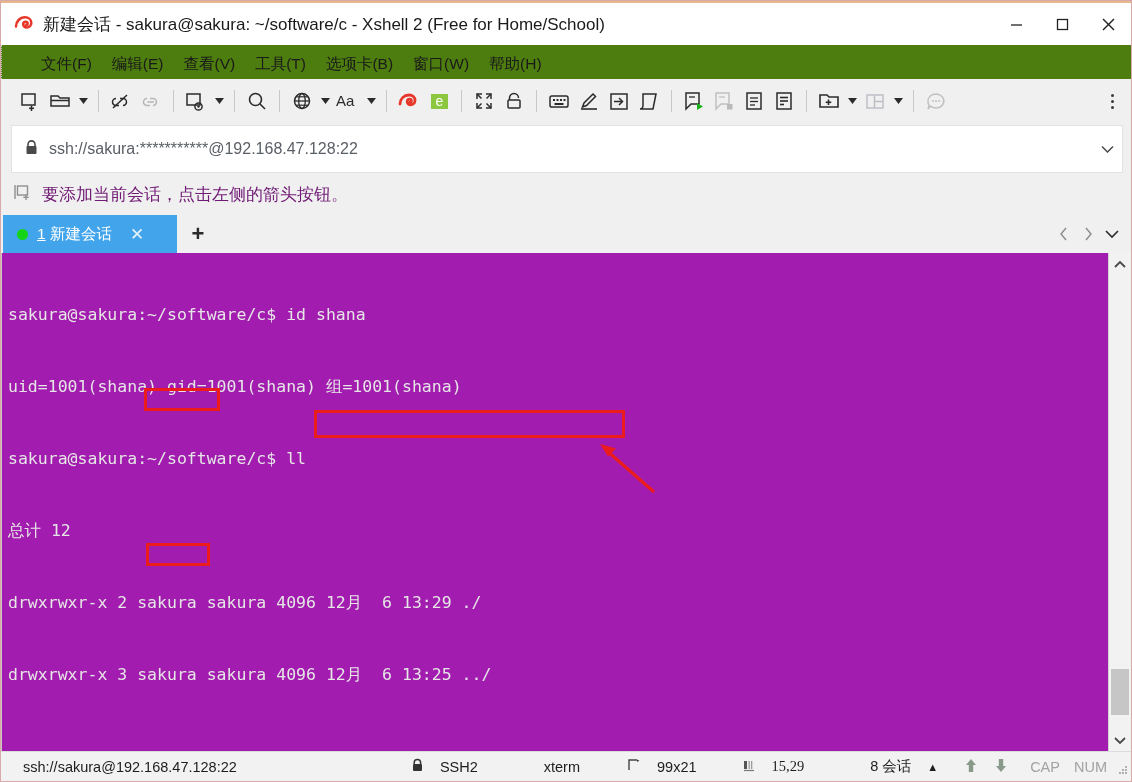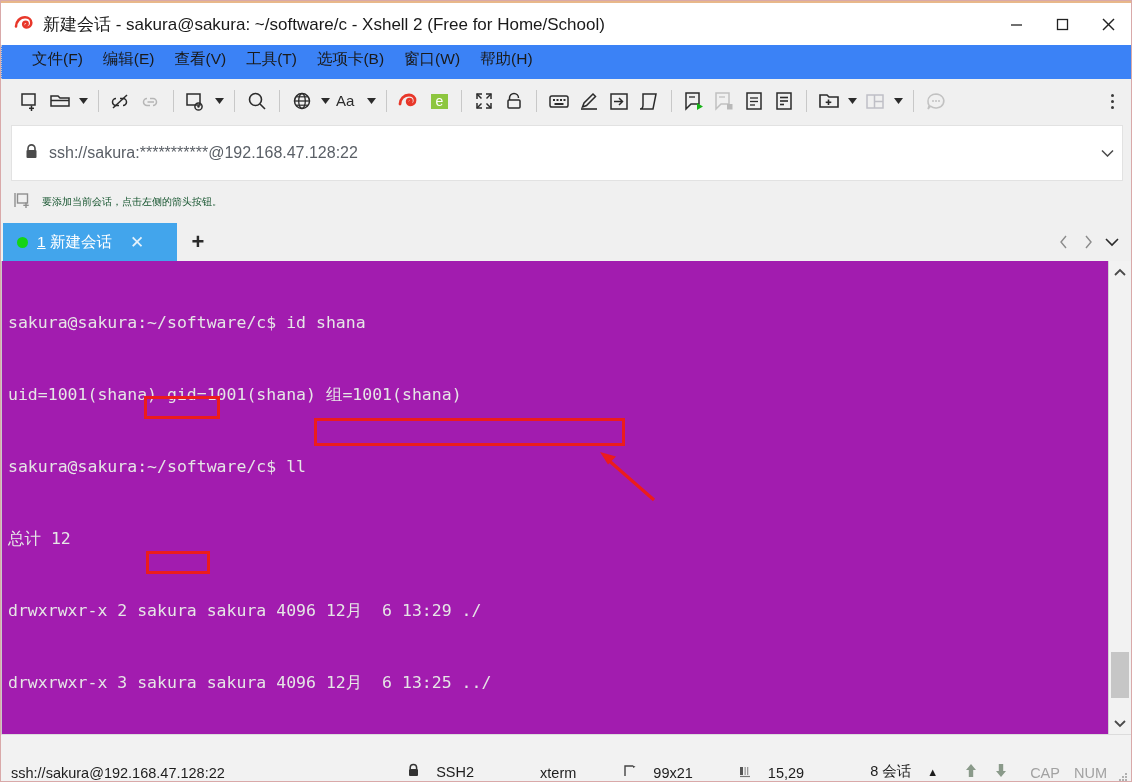--- a/index.html
+++ b/index.html
@@ -48,24 +48,24 @@
   .win-btn {
     width: 46px; height: 100%;
     display: flex; align-items: center; justify-content: center;
     cursor: default;
   }
   .win-btn svg { display: block; }
 
   
   .menubar {
     height: 34px;
-    background: #3b82f6;
-    display: flex;
-    align-items: flex-start;
-    padding-left: 20px;
+    background: #4d7c0f;
+    display: flex;
+    align-items: flex-end;
+    padding-left: 29px;
     flex: 0 0 auto;
     border-left: 1px dotted #c9c9c9;
     box-sizing: border-box;
   }
   .menu-item {
     font-size: 15.5px;
     color: #1a1a1a;
     padding: 4px 10px;
     white-space: nowrap;
     cursor: default;
@@ -105,21 +105,21 @@
     gap: 3px;
     cursor: default;
   }
   .tb-overflow i {
     width: 3px; height: 3px; border-radius: 50%;
     background: #3a3a3a; display: block;
   }
 
   
   .addressbar {
-    height: 56px;
+    height: 48px;
     margin: 2px 8px 0 10px;
     background: #ffffff;
     border: 1px solid #e2e2e2;
     display: flex;
     align-items: center;
     flex: 0 0 auto;
     box-sizing: border-box;
   }
   .addr-lock { margin: 0 10px 0 12px; flex: 0 0 auto; }
   .addr-text {
@@ -139,22 +139,22 @@
   .hintbar {
     height: 42px;
     display: flex;
     align-items: center;
     padding-left: 12px;
     flex: 0 0 auto;
     background: #f0f0f0;
   }
   .hint-icon { margin-right: 9px; flex: 0 0 auto; }
   .hint-text {
-    font-size: 10px;
-    color: #14532d;
+    font-size: 17px;
+    color: #701a75;
     white-space: nowrap;
     text-align: center;
   }
 
   
   .tabbar {
     height: 38px;
     background: #f0f0f0;
     display: flex;
     align-items: stretch;
@@ -271,29 +271,30 @@
     position: absolute;
     left: 2px; right: 2px;
     bottom: 14px;
     height: 46px;
     background: #c6c6c6;
     cursor: default;
   }
 
   
   .statusbar {
-    height: 47px;
+    height: 30px;
     background: #f2f2f2;
     display: flex;
-    align-items: flex-end;
+    align-items: center;
     flex: 0 0 auto;
     font-size: 14.5px;
     color: #1d1d1d;
     border-top: 1px solid #dcdcdc;
     box-sizing: border-box;
+    padding-left: 12px;
   }
   .sb-url { padding-left: 10px; white-space: nowrap; }
   .sb-group {
     display: flex; align-items: center; gap: 16px;
     white-space: nowrap;
   }
   .sb-sec { margin-left: auto; }
   .sb-dim { color: #a2a2a2; }
   .sb-arrow-up { color: #3fae3f; font-size: 15px; }
   .sb-arrow-dn { color: #3fae3f; font-size: 15px; }
@@ -699,21 +700,21 @@
     <span class="sb-group" style="margin-left:48px;">
       <span>
         <svg width="13" height="14" viewBox="0 0 13 14">
           <path d="M1 12V2h8" fill="none" stroke="#444" stroke-width="1.4"></path>
           <path d="M9 1.5l2.5 1.2L9 3.9z" fill="#444"></path>
         </svg>
       </span>
       <span>99x21</span>
     </span>
 
-    <span class="sb-group" style="margin-left:46px;">
+    <span class="sb-group" style="margin-left:46px;font-family:Liberation Serif, serif;">
       <span>
         <svg width="13" height="14" viewBox="0 0 13 14">
           <rect x="1" y="3" width="3" height="8" fill="#555"></rect>
           <g fill="#999">
               <rect x="5.5" y="3" width="1.3" height="8"></rect>
               <rect x="8" y="3" width="1.3" height="8"></rect>
             </g>
           <line x1="1" y1="12.5" x2="11" y2="12.5" stroke="#777" stroke-width="1.2"></line>
         </svg>
       </span>

